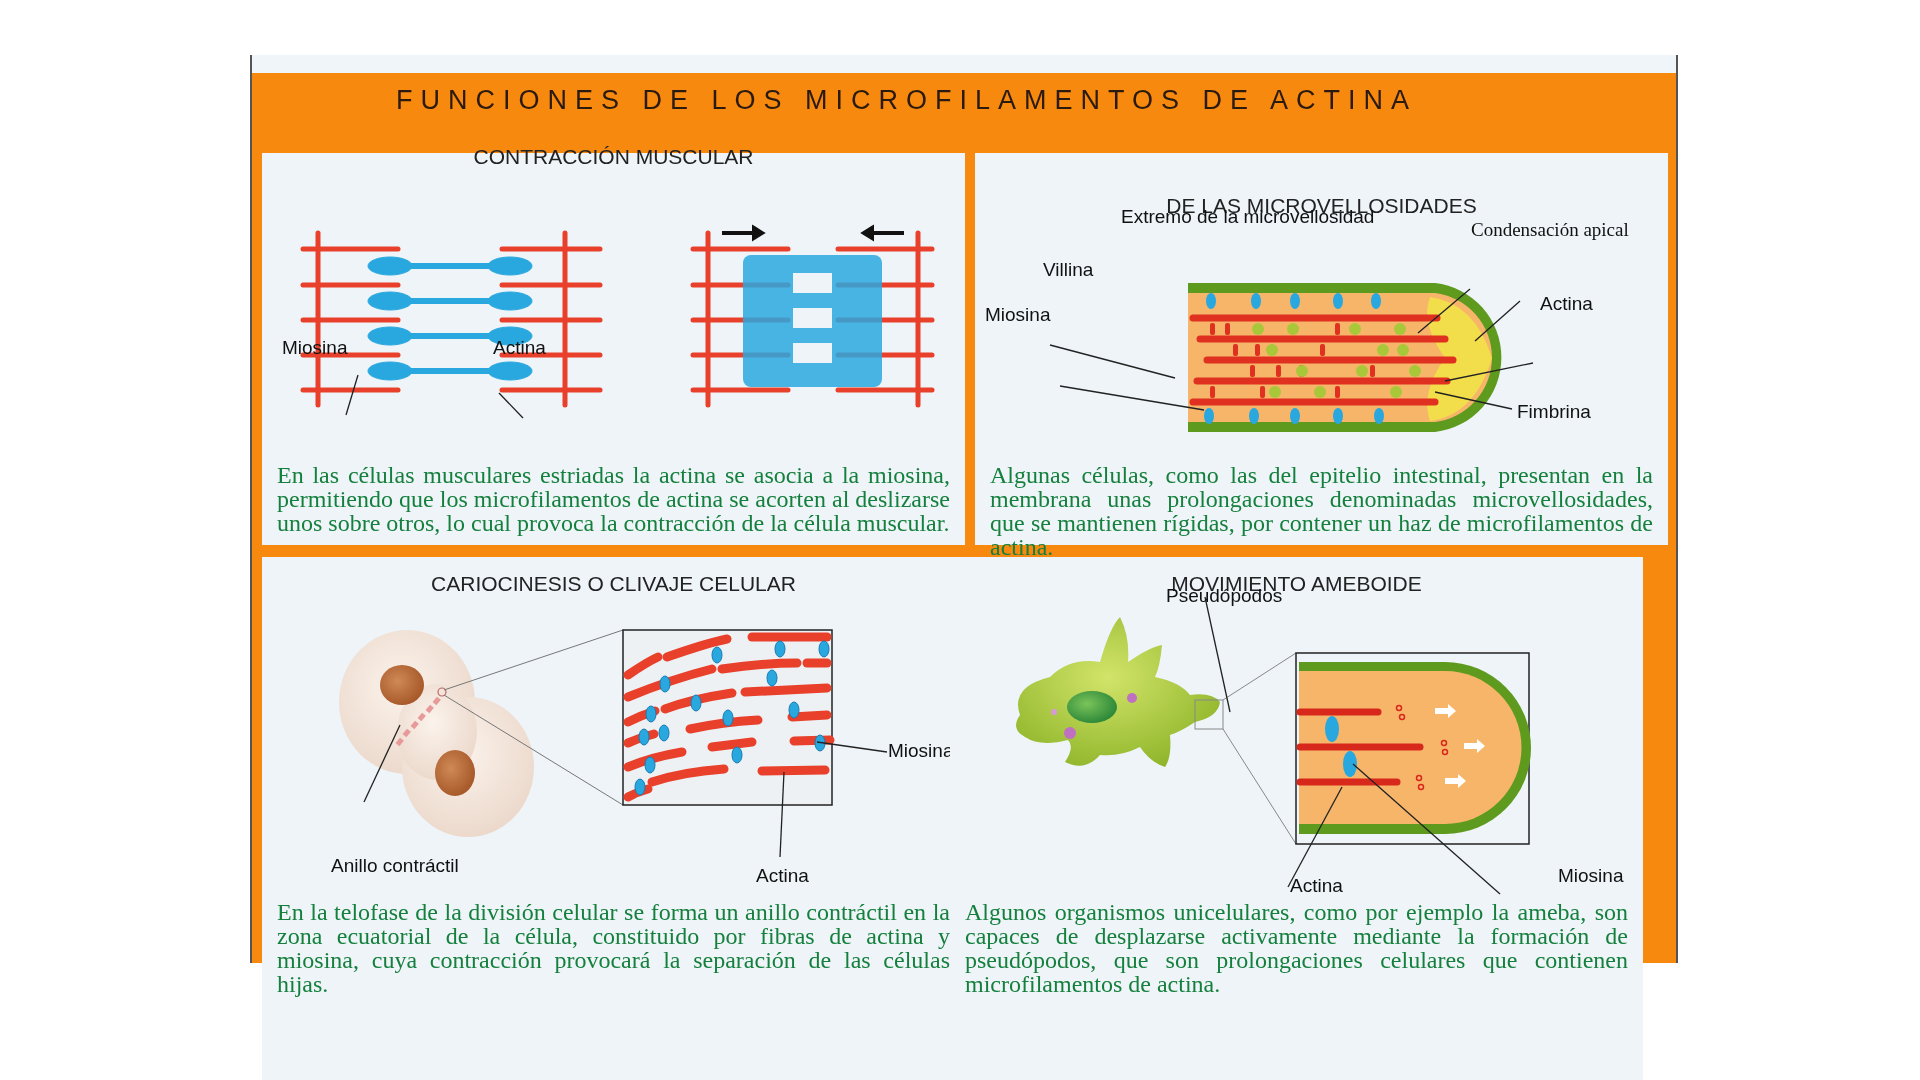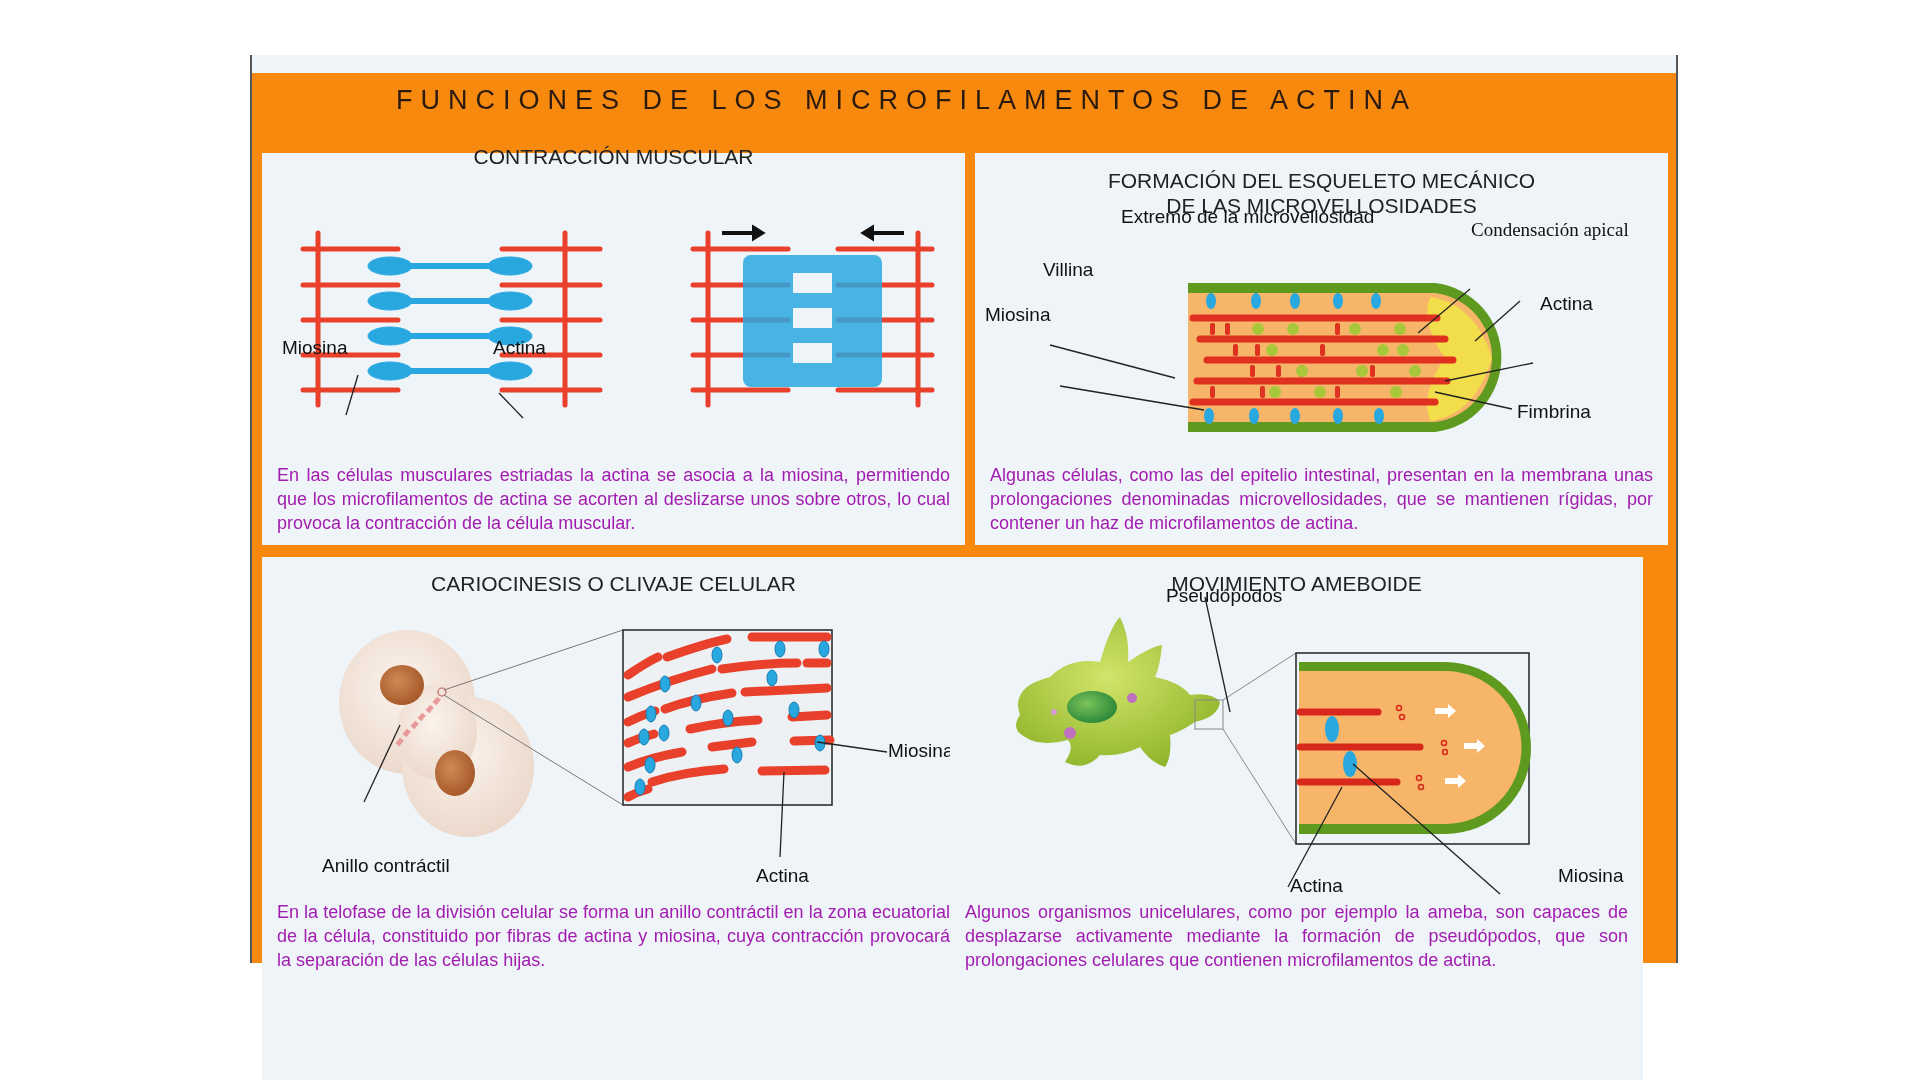--- a/index.html
+++ b/index.html
@@ -6,21 +6,21 @@
   body{width:1920px;height:1080px;position:relative;overflow:hidden;font-family:"DejaVu Sans","Liberation Sans",sans-serif;color:#1f1f1f;}
   .frame{position:absolute;left:250px;top:55px;width:1428px;height:908px;background:#f0f5f9;border-left:2px solid #555;border-right:2px solid #555;box-sizing:border-box;}
   .orange{position:absolute;left:252px;top:73px;width:1424px;height:890px;background:#f7890f;}
   .main-title{position:absolute;left:252px;top:73px;width:1309px;height:55px;line-height:55px;text-align:center;font-size:27px;letter-spacing:8px;color:#2a1a10;font-family:"Liberation Sans",sans-serif;}
   .panel{position:absolute;background:#eef4f8;margin-top:25px;}
   .p-tl{left:262px;top:128px;width:703px;height:392px;}
   .p-tr{left:975px;top:128px;width:693px;height:392px;}
   .p-bl{left:262px;top:532px;width:703px;height:544px;}
   .p-br{left:950px;top:532px;width:693px;height:544px;}
   .ptitle{position:absolute;left:0;width:100%;text-align:center;font-size:21px;color:#222;font-family:"Liberation Sans",sans-serif;line-height:25px;}
-  .pdesc{position:absolute;left:15px;right:15px;font-size:18px;line-height:24px;color:#a21caf;text-align:justify;font-family:Liberation Sans, sans-serif;}
+  .pdesc{position:absolute;left:15px;right:15px;font-size:24px;line-height:24px;color:#15803d;text-align:justify;font-family:Liberation Serif, serif;}
   .lbl{position:absolute;font-size:19px;color:#111;font-family:"Liberation Sans",sans-serif;white-space:nowrap;}
   svg{position:absolute;left:0;top:0;overflow:visible;}
 </style>
 </head>
 <body>
 
 <div class="frame"></div>
 <div class="orange"></div>
 <div class="main-title">FUNCIONES DE LOS MICROFILAMENTOS DE ACTINA</div>
 
@@ -87,21 +87,20 @@
       <line x1="96" y1="162" x2="84" y2="202" transform="translate(0,60)"></line>
       <line x1="237" y1="240" x2="261" y2="265"></line>
     </g>
   </svg>
   <div class="lbl" style="left:20px;top:184px;">Miosina</div>
   <div class="lbl" style="left:231px;top:184px;">Actina</div>
   <div class="pdesc" style="top:310px;">En las células musculares estriadas la actina se asocia a la miosina, permitiendo que los microfilamentos de actina se acorten al deslizarse unos sobre otros, lo cual provoca la contracción de la célula muscular.</div>
 </div>
 
 <div class="panel p-tr">
-  <div class="ptitle" style="top:15px;">FORMACIÓN DEL ESQUELETO MECÁNICO</div>
   <div class="ptitle" style="top:40px;">DE LAS MICROVELLOSIDADES</div>
   <svg width="693" height="392">
     <path d="M213,130 L460,130 A75,75 0 0 1 460,279 L213,279 Z" fill="#5e9a1e"></path>
     <path d="M213,140 L460,140 A65,65 0 0 1 460,269 L213,269 Z" fill="#f7b56a"></path>
     <path d="M455,144 Q500,150 517,205 Q500,262 455,268 Q445,240 470,205 Q445,170 455,144 Z" fill="#f2dd4a"></path>
     <g stroke="#e0301f" stroke-width="7" stroke-linecap="round">
       <line x1="218" y1="165" x2="462" y2="165"></line>
       <line x1="225" y1="186" x2="470" y2="186"></line>
       <line x1="232" y1="207" x2="478" y2="207"></line>
       <line x1="222" y1="228" x2="472" y2="228"></line>
@@ -236,21 +235,21 @@
         <ellipse cx="558" cy="186" rx="5" ry="8"></ellipse>
       <ellipse cx="378" cy="230" rx="5" ry="8"></ellipse>
     </g>
     <g stroke="#222" stroke-width="1.3">
       <line x1="102" y1="245" x2="138" y2="168" transform="translate(0,50) translate(0,-50)"></line>
       <line x1="555" y1="185" x2="625" y2="195"></line>
       <line x1="522" y1="215" x2="518" y2="300"></line>
     </g>
   </svg>
   <div class="lbl" style="left:-6px;left:-6px;left:-2px;"></div>
-  <div class="lbl" style="left:60px;top:298px;">Anillo contráctil</div>
+  <div class="lbl" style="left:69px;top:298px;">Anillo contráctil</div>
   <div class="lbl" style="left:626px;top:183px;">Miosina</div>
   <div class="lbl" style="left:494px;top:308px;">Actina</div>
   <div class="pdesc" style="top:343px;">En la telofase de la división celular se forma un anillo contráctil en la zona ecuatorial de la célula, constituido por fibras de actina y miosina, cuya contracción provocará la separación de las células hijas.</div>
 </div>
 
 <div class="panel p-br">
   <div class="ptitle" style="top:14px;">MOVIMIENTO AMEBOIDE</div>
   <svg width="693" height="420">
     <defs>
       <radialGradient id="amg" cx="45%" cy="40%" r="65%">

